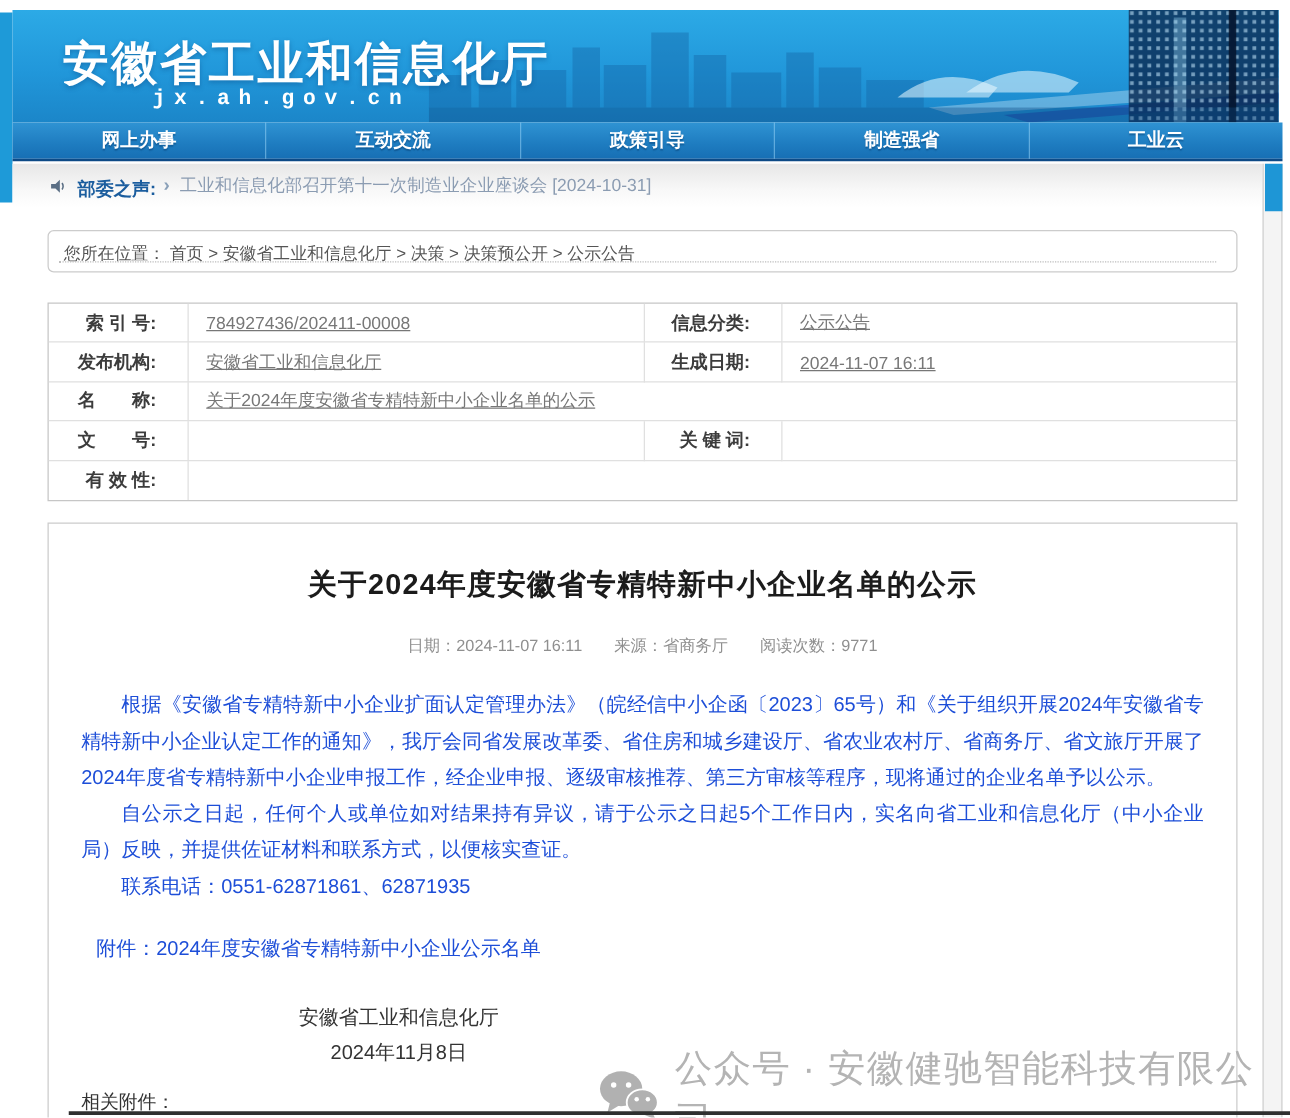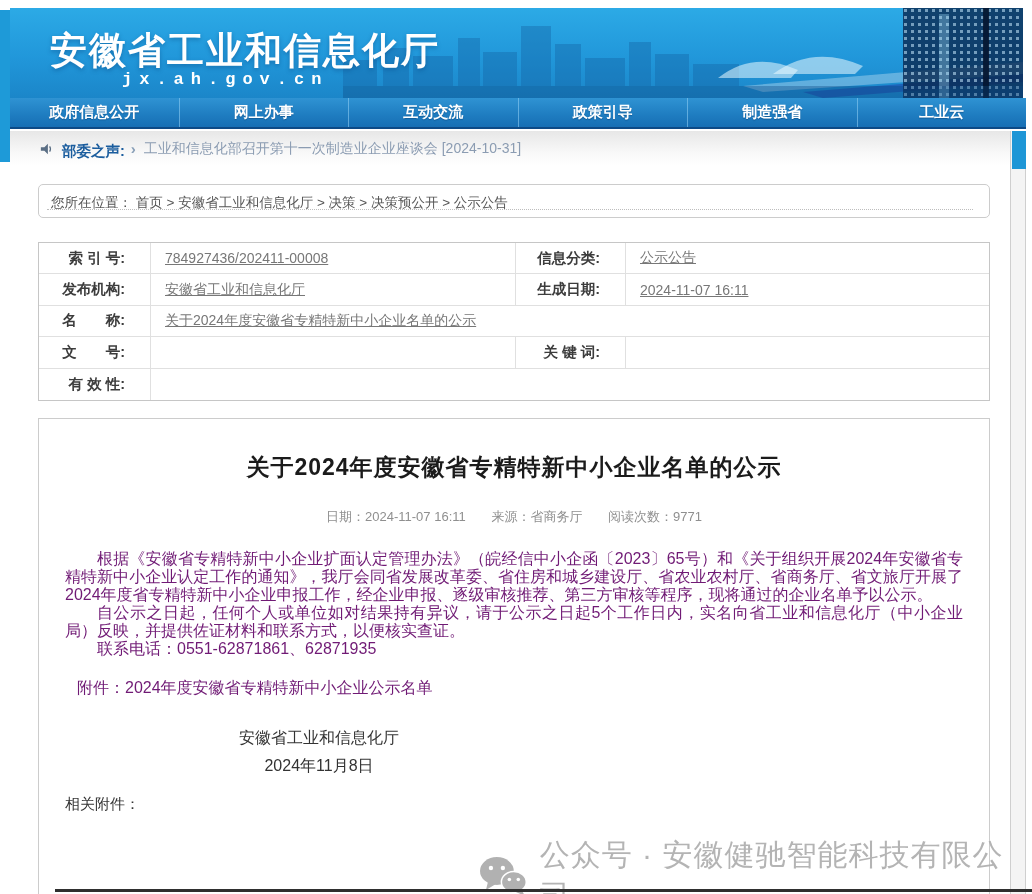--- a/index.html
+++ b/index.html
@@ -56,21 +56,21 @@
   .tvalue { padding-left:14px; font-size:14px; color:#777;text-decoration:underline; }
   .tvalue.vdiv { border-right:1px solid #e0e0e0; }
   .span3 { grid-column:2 / 5; }
 
   
   .doc-box { position:absolute; left:38px; top:418px; width:952px; height:500px;
              border:1px solid #cccccc; background:#ffffff; }
   .doc-title { margin-top:33px; text-align:center; font-size:23px; font-weight:bold; color:#1b1b1b; letter-spacing:1px; }
   .doc-meta { margin-top:25px; text-align:center; font-size:13px; color:#8f8f8f; }
   .doc-meta span.sep { display:inline-block; width:22px; }
-  .doc-body { margin:24px 26px 0 26px; font-size:16px; color:#701a75; line-height:18px; text-align:justify; }
+  .doc-body { margin:24px 26px 0 26px; font-size:16px; color:#1d4ed8; line-height:29px; text-align:justify; }
   .doc-body p.indent { text-indent:2em; }
   .doc-body p.small-indent { text-indent:0.75em; }
   .attach-line { margin-top:21px; }
   .sig { margin:27px 0 0 150px; width:260px; text-align:center; font-size:16px; color:#333; line-height:28px; }
   .related { margin:15px 0 0 26px; font-size:15px; color:#333; }
 
   .bottom-line { position:absolute; left:55px; top:889px; width:977px; height:3px; background:#2f2f2f; z-index:6; }
 
   
   .watermark { position:absolute; left:478px; top:835px; display:flex; align-items:center; gap:12px;
@@ -119,21 +119,20 @@
     <rect x="596" y="6" width="10" height="84" fill="rgba(160,220,250,0.35)"></rect>
     <rect x="640" y="0" width="6" height="90" fill="rgba(5,20,45,0.85)"></rect>
 
     <rect x="0" y="78" width="680" height="12" fill="rgba(12,70,125,0.35)"></rect>
   </svg>
   <div class="banner-title">安徽省工业和信息化厅</div>
   <div class="banner-url">jx.ah.gov.cn</div>
 </div>
 
 <div class="nav">
-  <div class="nav-item">政府信息公开</div>
   <div class="nav-item">网上办事</div>
   <div class="nav-item">互动交流</div>
   <div class="nav-item">政策引导</div>
   <div class="nav-item">制造强省</div>
   <div class="nav-item">工业云</div>
 </div>
 
 <div class="ticker">
   <svg class="speaker" viewBox="0 0 16 16">
     <polygon points="1,6 5,6 9,2 9,14 5,10 1,10" fill="#5a6e84"></polygon>

